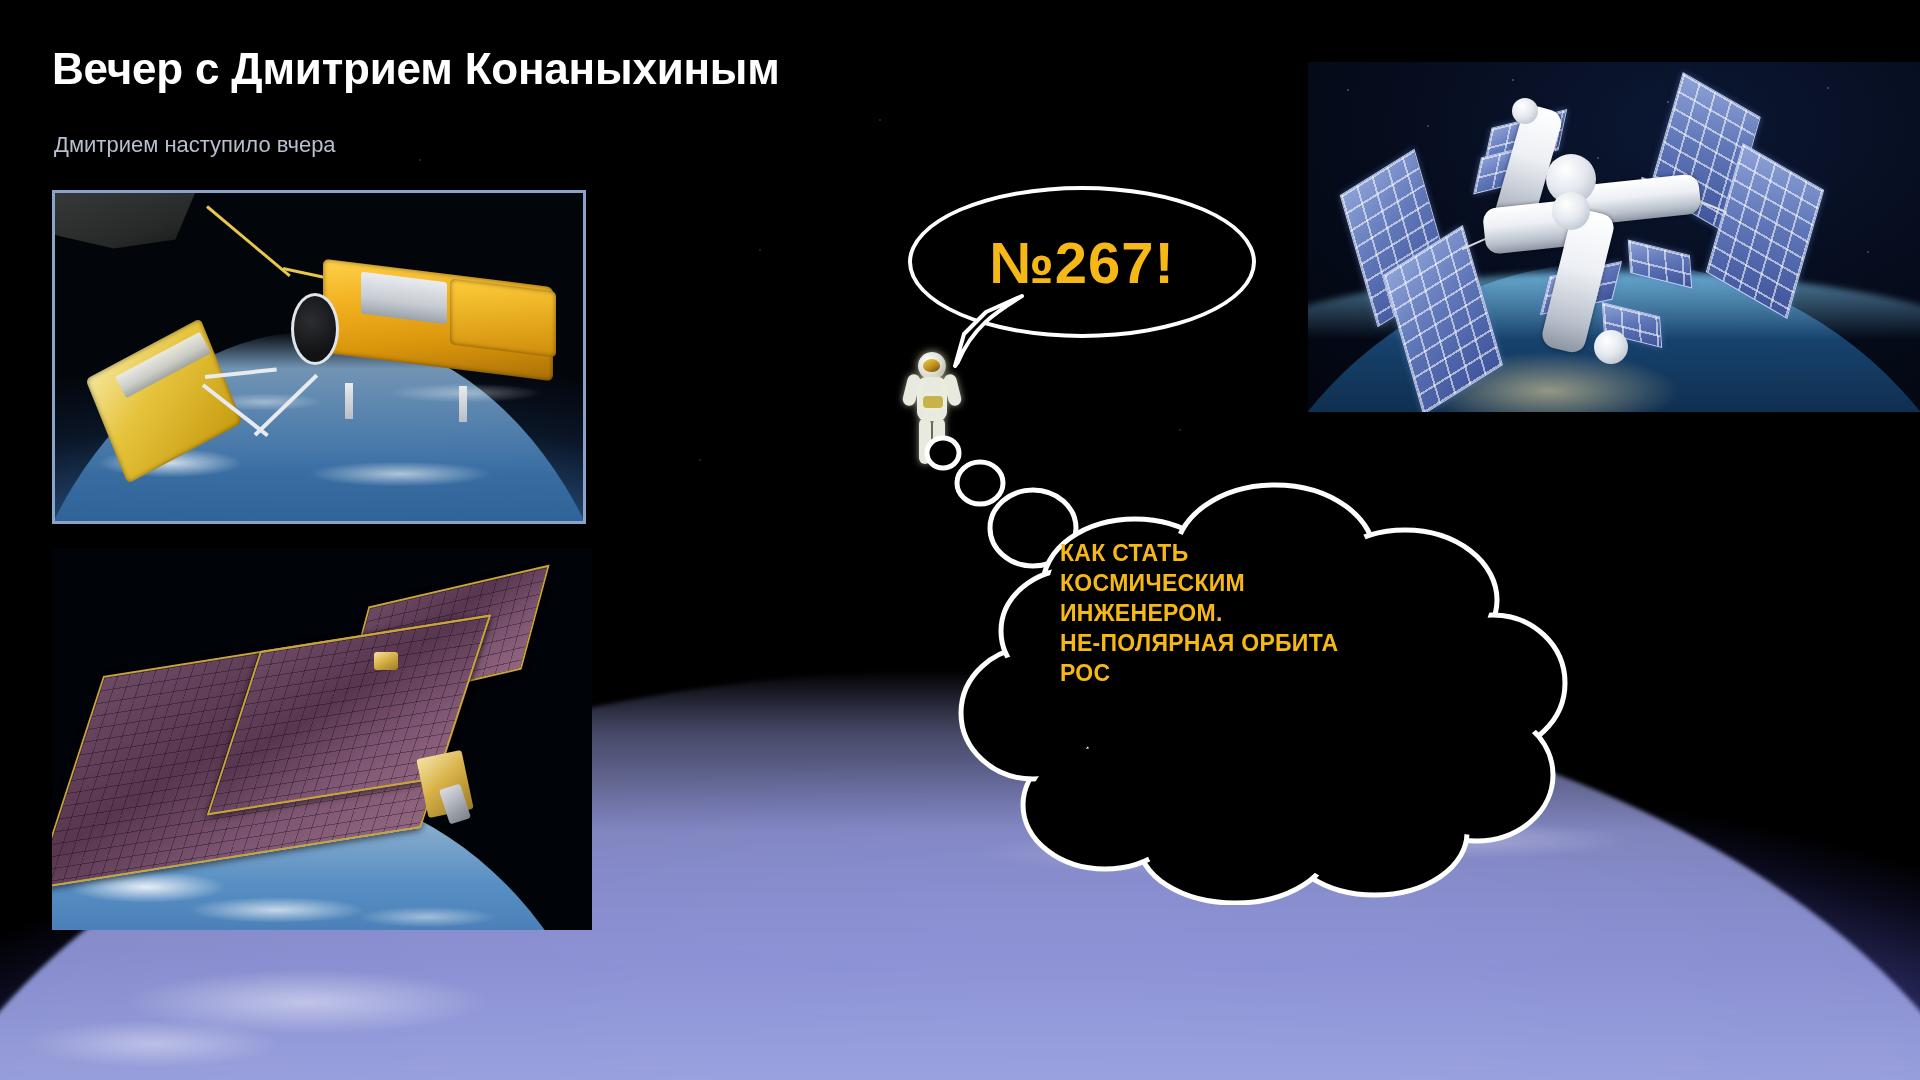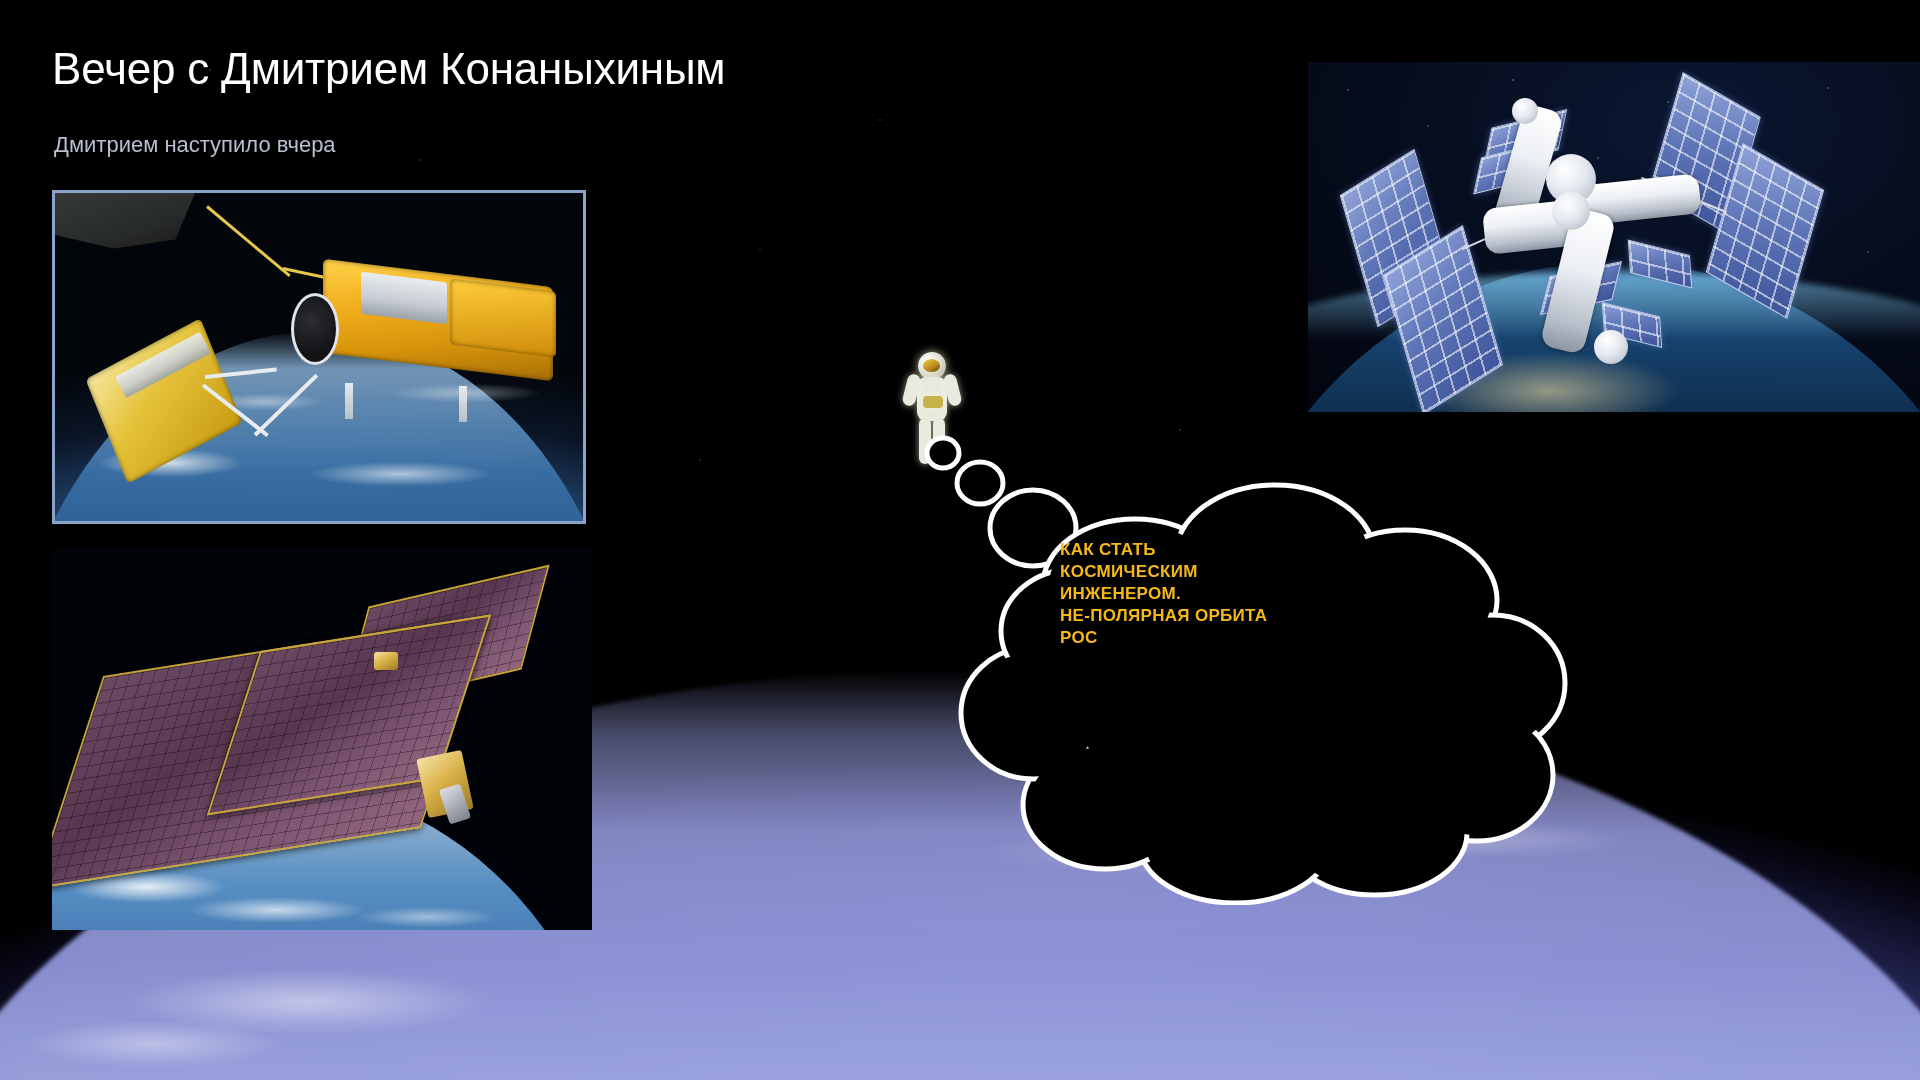--- a/index.html
+++ b/index.html
@@ -66,21 +66,21 @@
       radial-gradient(1px 1px at 300px 330px, #9aa5e0, transparent);
     pointer-events: none;
   }
 
   
   .show-title {
     position: absolute;
     left: 52px; top: 44px;
     color: #ffffff;
     font-size: 44px;
-    font-weight: normal;
+    font-weight: bold;
     letter-spacing: -0.2px;
     white-space: nowrap;
     text-align: center;
   }
   .show-tagline {
     position: absolute;
     left: 54px; top: 132px;
     color: #b9bfcf;
     font-size: 22px;
     font-weight: normal;
@@ -277,21 +277,21 @@
 
   
   #thought-cloud {
     position: absolute; left: 905px; top: 435px; width: 700px; height: 470px;
   }
   #thought-cloud svg { position: absolute; inset: 0; }
   .cloud-text {
     position: absolute;
     left: 155px; top: 104px; width: 460px;
     color: #f5b816;
-    font-size: 17px;
+    font-size: 23px;
     font-weight: bold;
     line-height: 1.30;
     text-transform: uppercase;
     letter-spacing: .3px;
     white-space: pre-line;
   }
 </style>
 </head>
 <body>
 
@@ -382,20 +382,27 @@
     <div class="astro-helmet"></div>
     <div class="astro-visor"></div>
     <div class="astro-part" style="left:12px; top:25px; width:30px; height:44px; border-radius:9px;"></div>
     <div class="astro-part" style="left:0px;  top:22px; width:13px; height:32px; border-radius:7px; transform:rotate(14deg);"></div>
     <div class="astro-part" style="left:41px; top:22px; width:13px; height:32px; border-radius:7px; transform:rotate(-14deg);"></div>
     <div class="astro-part" style="left:14px; top:66px; width:12px; height:46px; border-radius:6px;"></div>
     <div class="astro-part" style="left:28px; top:66px; width:12px; height:46px; border-radius:6px;"></div>
     <div class="astro-part" style="left:18px; top:44px; width:20px; height:12px; border-radius:4px; background:#c8b24a;"></div>
   </div>
 
+  <div id="speech-bubble">
+    <div class="bub-ellipse"></div>
+    <svg class="bub-tail" viewBox="0 0 80 78" fill="none">
+      <path d="M70 6 C48 20, 22 34, 6 72 L3 76 L12 44 L34 22 Z" fill="#000" stroke="#ffffff" stroke-width="4" stroke-linejoin="round"></path>
+    </svg>
+    <div class="bubble-number">№267!</div>
+  </div>
 
   <div id="thought-cloud">
     <svg viewBox="0 0 700 470" fill="none">
 
       <ellipse cx="38" cy="18" rx="16" ry="15" fill="#000" stroke="#ffffff" stroke-width="5"></ellipse>
       <ellipse cx="75" cy="48" rx="23" ry="21" fill="#000" stroke="#ffffff" stroke-width="5"></ellipse>
       <ellipse cx="128" cy="93" rx="43" ry="38" fill="#000" stroke="#ffffff" stroke-width="5"></ellipse>
 
       <g fill="#000" stroke="#ffffff" stroke-width="5">
         <ellipse cx="230" cy="150" rx="92" ry="66"></ellipse>

